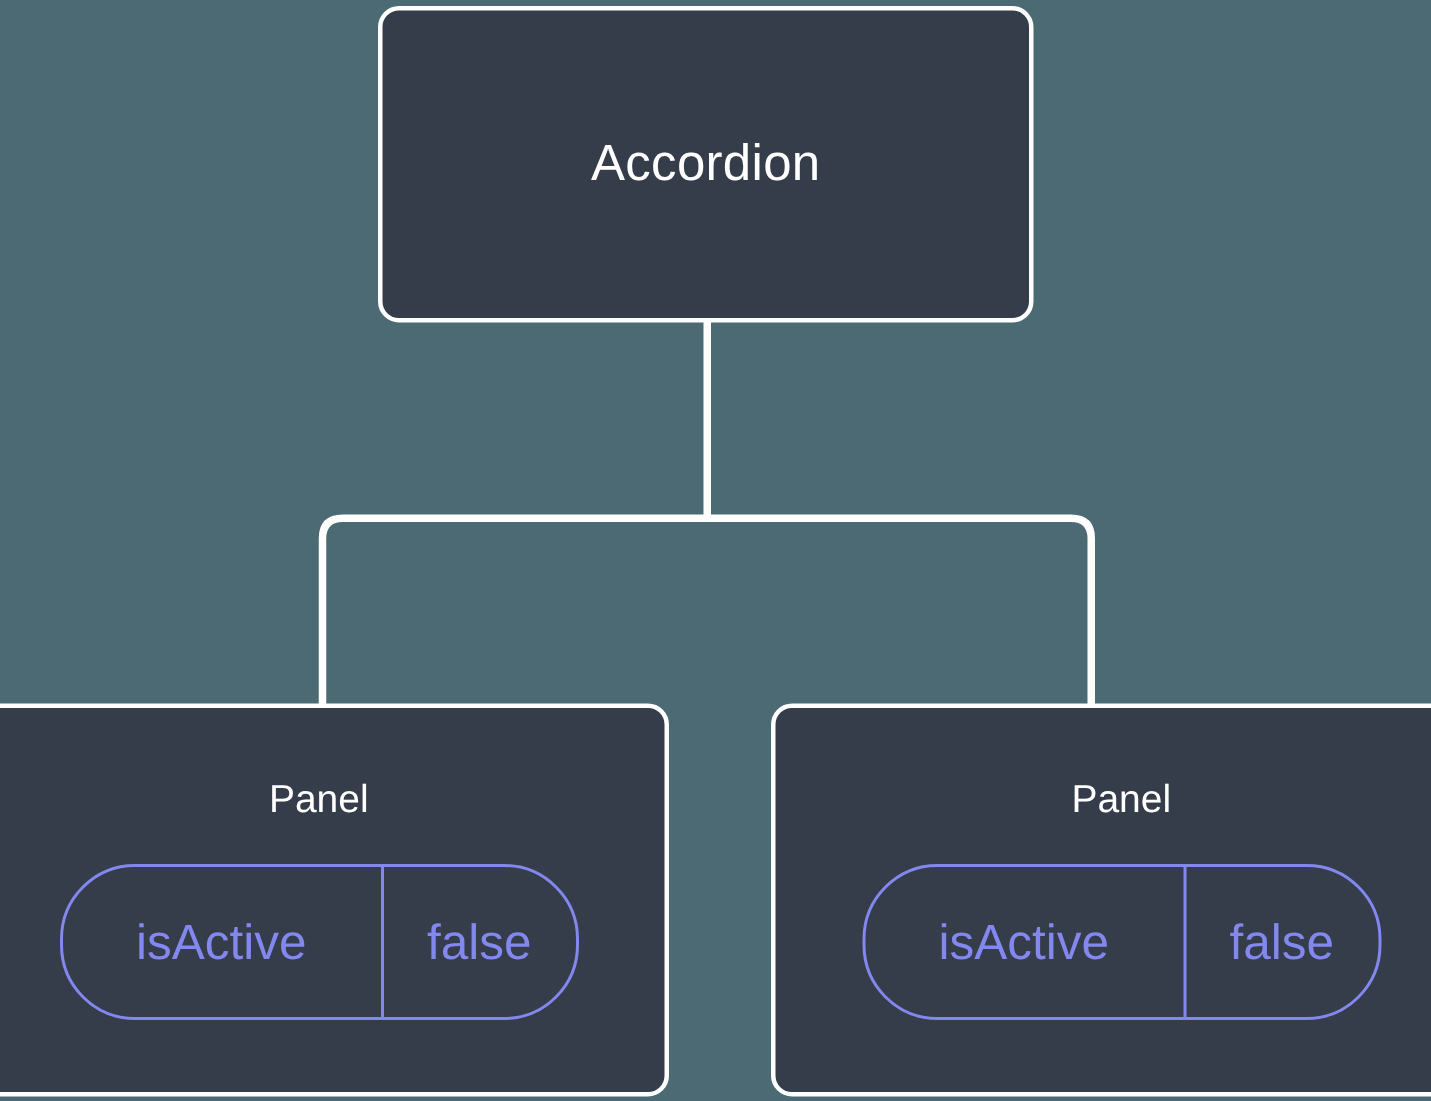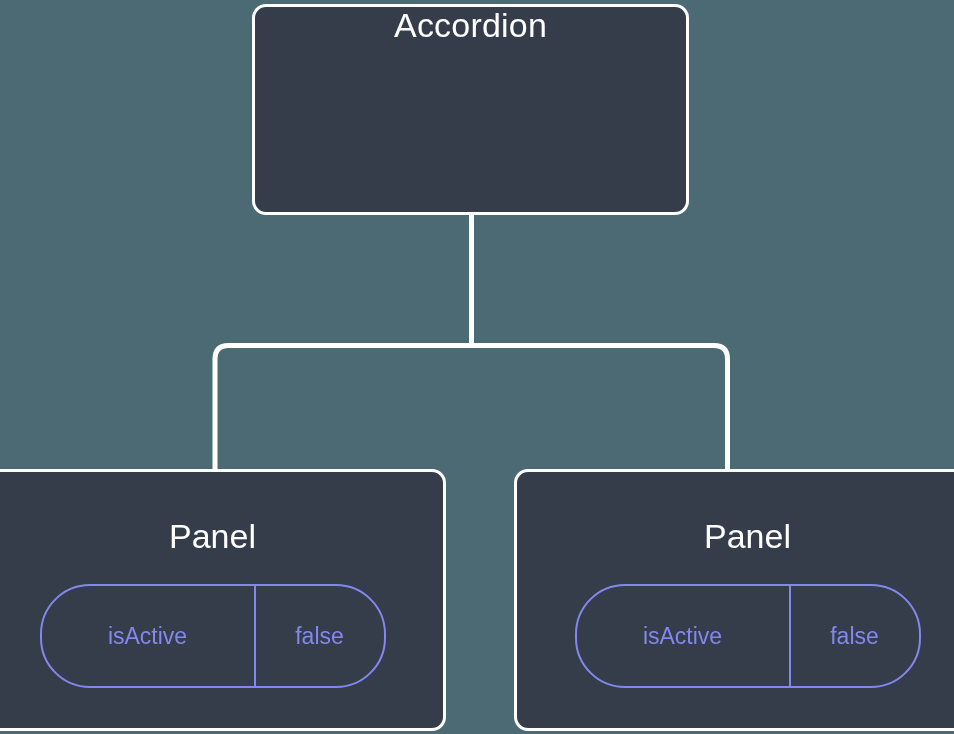--- a/index.html
+++ b/index.html
@@ -40,20 +40,21 @@
     display: flex;
     flex-direction: column;
     align-items: center;
   }
 
   .node-root {
     left: 252px;
     top: 4px;
     width: 437px;
     height: 211px;
+    justify-content: center;
   }
 
   .node-title {
     color: #ffffff;
     font-size: 34px;
     line-height: 1.1;
     letter-spacing: 0.2px;
     white-space: nowrap;
   }
 
@@ -69,21 +70,21 @@
     width: 467px;
   }
 
   .node-child-right {
     left: 514px;
     width: 467px;
   }
 
   .child-title {
     color: #ffffff;
-    font-size: 34px;
+    font-size: 26px;
     line-height: 1.1;
     white-space: nowrap;
   }
 
   
   .pill {
     margin-top: 29px;
     display: flex;
     align-items: stretch;
     height: 100px;
@@ -91,21 +92,21 @@
     border-radius: 50px;
     overflow: hidden;
   }
 
   .pill-key,
   .pill-val {
     display: flex;
     align-items: center;
     justify-content: center;
     color: #8288ee;
-    font-size: 23px;
+    font-size: 33px;
     white-space: nowrap;
   }
 
   .pill-key {
     width: 212px;
   }
 
   .pill-divider {
     width: 2px;
     background: #8288ee;

